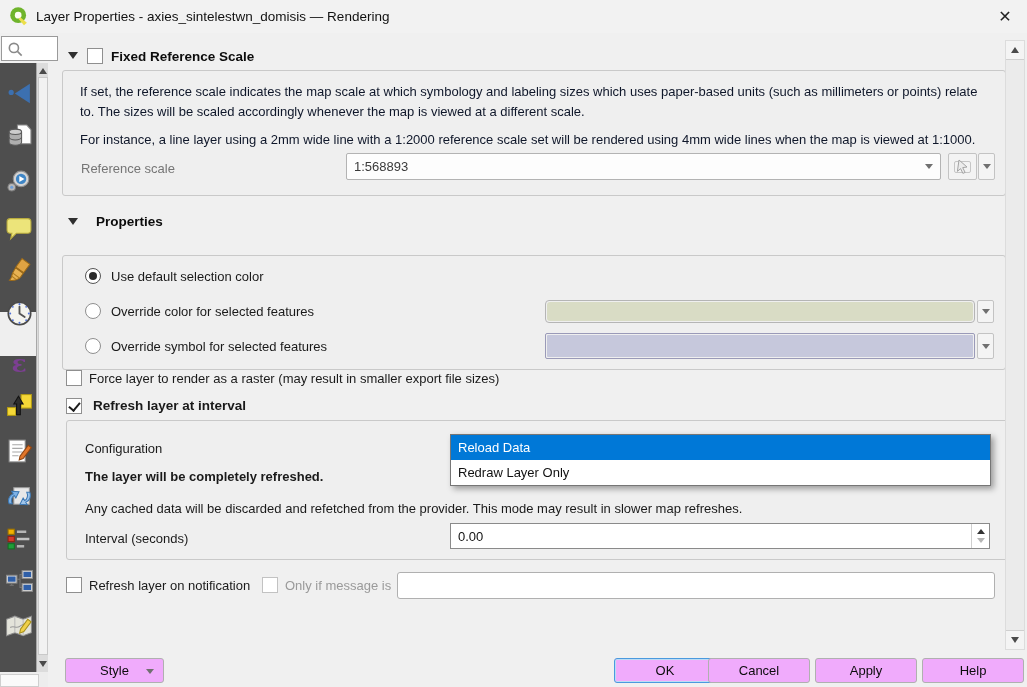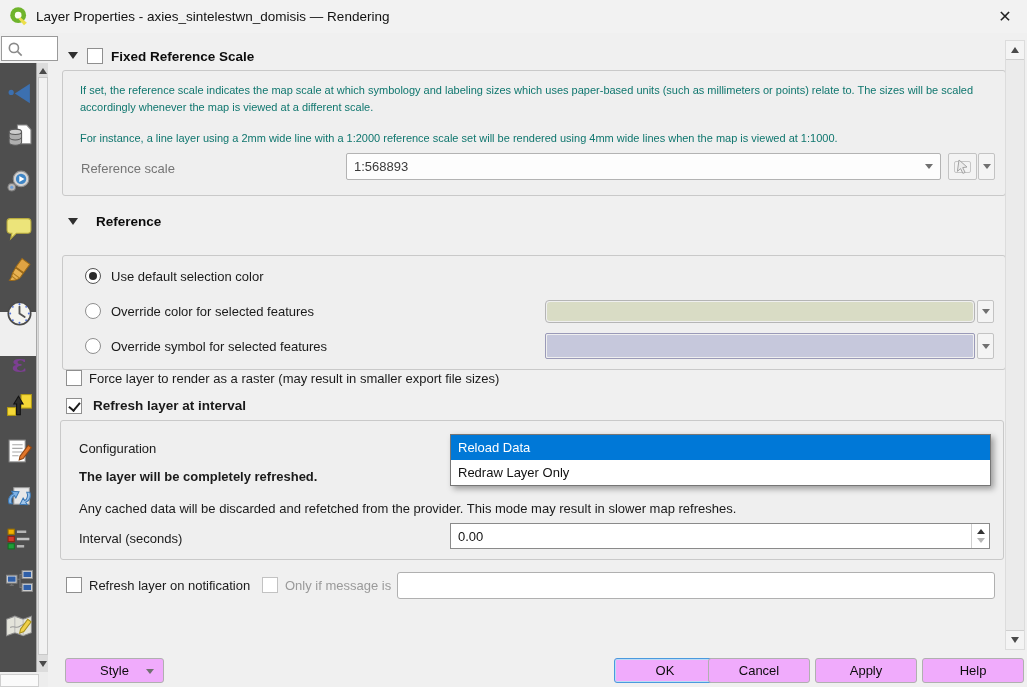--- a/index.html
+++ b/index.html
@@ -38,21 +38,21 @@
 
   .cbx { position:absolute; width:16px; height:16px; background:#fff; border:1px solid #8f8f8f; }
   .cbx.checked::after { content:""; position:absolute; left:4px; top:1px; width:5px; height:9px; border-right:2px solid #1c1c1c; border-bottom:2px solid #1c1c1c; transform:rotate(40deg); }
   .cbx.dis { border-color:#c2c2c2; }
   .rad { position:absolute; width:16px; height:16px; background:#fff; border:1px solid #8f8f8f; border-radius:50%; }
   .rad.sel { border-color:#555; }
   .rad.sel::after { content:""; position:absolute; left:3px; top:3px; width:8px; height:8px; background:#2b2b2b; border-radius:50%; }
 
   .sec-head { position:absolute; font-size:13.5px; font-weight:bold; color:#0c0c0c; }
   .frame { position:absolute; border:1px solid #c9c9c9; border-radius:3px; background:#efefef; }
-  .gray-text { color:#0f766e; font-size:11px; line-height:1.5; }
+  .gray-text { color:#0f172a; font-size:13px; line-height:1.5; }
   .lbl { position:absolute; font-size:13px; color:#1a1a1a; }
   .lbl.dim { color:#757575; }
 
   .combo { position:absolute; background:#fdfdfd; border:1px solid #b3b3b3; border-radius:2px; }
   .combo input { position:absolute; left:7px; top:1px; right:26px; bottom:1px; border:none; background:transparent; font-family:inherit; font-size:13px; color:#3a3a3a; outline:none; }
   .combo .dd { position:absolute; right:0; top:0; width:22px; height:100%; display:flex; align-items:center; justify-content:center; }
 
   .swatch { position:absolute; border:1px solid #b5b5b5; }
   .swatch .inner { position:absolute; left:1px; top:1px; right:1px; bottom:1px; border-radius:3px; }
   .sw-dd { position:absolute; width:17px; display:flex; align-items:center; justify-content:center; background:#f4f4f4; border:1px solid #c3c3c3; border-radius:2px; }
@@ -250,21 +250,21 @@
         <rect x="1.5" y="4.5" width="16" height="11" rx="1.5" fill="none" stroke="#c6c6c6"></rect>
         <path d="M6 3 l8 7 -4.3 0.6 2.4 4.8 -2.2 1 -2.3 -4.8 -3.2 2.8 Z" fill="#ececec" stroke="#a5a5a5"></path>
       </svg>
     </div>
     <div class="sw-dd" style="left:915px;top:82px;height:27px;">
         <span class="arr-dn"></span>
       </div>
   </div>
 
   <div style="position:absolute;left:68px;top:218px;" class="tri-down"></div>
-  <div class="sec-head" style="left:96px;top:214px;">Reference</div>
+  <div class="sec-head" style="left:96px;top:214px;">Properties</div>
 
   <div class="frame" style="left:62px;top:237px;width:944px;height:115px;margin-top:18px;">
     <div class="rad sel" style="left:22px;top:12px;"></div>
     <div class="lbl" style="left:48px;top:13px;">Use default selection color</div>
 
     <div class="rad" style="left:22px;top:47px;"></div>
     <div class="lbl" style="left:48px;top:48px;">Override color for selected features</div>
     <div class="swatch" style="left:482px;top:44px;width:430px;height:23px;border-radius:4px;">
       <span class="inner" style="background-color: rgb(217, 220, 197);"></span>
     </div>
@@ -281,21 +281,21 @@
         <span class="arr-dn"></span>
       </div>
   </div>
 
   <div class="cbx" style="left:66px;top:370px;"></div>
   <div class="lbl" style="left:89px;top:371px;">Force layer to render as a raster (may result in smaller export file sizes)</div>
 
   <div class="cbx checked" style="left:66px;top:398px;"></div>
   <div class="lbl" style="left:93px;top:398px;font-weight:bold;font-size:13.5px;">Refresh layer at interval</div>
 
-  <div class="frame" style="left:60px;top:420px;width:944px;height:140px;">
+  <div class="frame" style="left:66px;top:420px;width:944px;height:140px;">
     <div class="lbl" style="left:18px;top:20px;">Configuration</div>
     <div class="lbl" style="left:18px;top:48px;font-weight:bold;">The layer will be completely refreshed.</div>
     <div class="lbl" style="left:18px;top:80px;">Any cached data will be discarded and refetched from the provider. This mode may result in slower map refreshes.</div>
     <div class="lbl" style="left:18px;top:110px;">Interval (seconds)</div>
   </div>
 
   <div class="popup">
     <div class="opt sel" style="background-color: rgb(0, 120, 215);">Reload Data</div>
     <div class="opt">Redraw Layer Only</div>
   </div>

